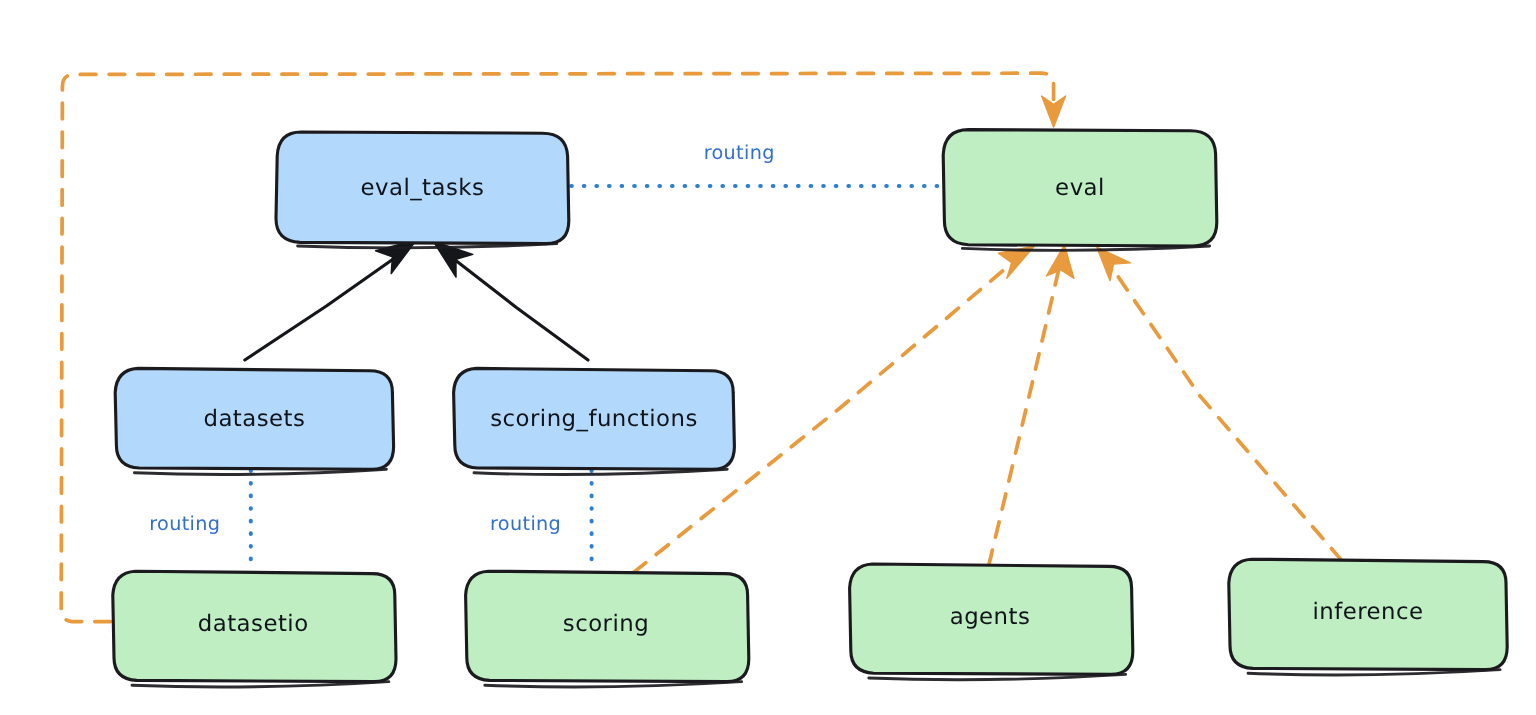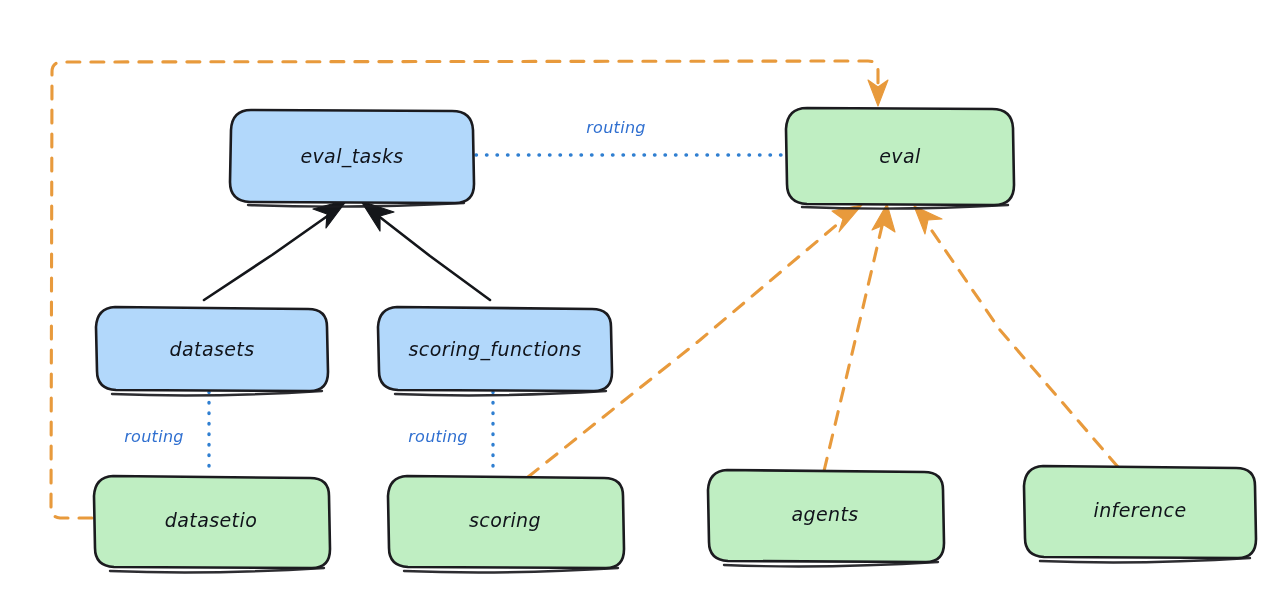--- a/index.html
+++ b/index.html
@@ -12,21 +12,20 @@
     width: 1280px;
     height: 596px;
     overflow: hidden;
     font-family: "DejaVu Sans", sans-serif;
   }
   #diagram-root {
     position: relative;
     width: 1280px;
     height: 596px;
     background: #ffffff;
-    font-style: italic;
   }
   svg#diagram-canvas {
     position: absolute;
     top: 0;
     left: 0;
     width: 1280px;
     height: 596px;
     display: block;
   }
   .node-shape {

